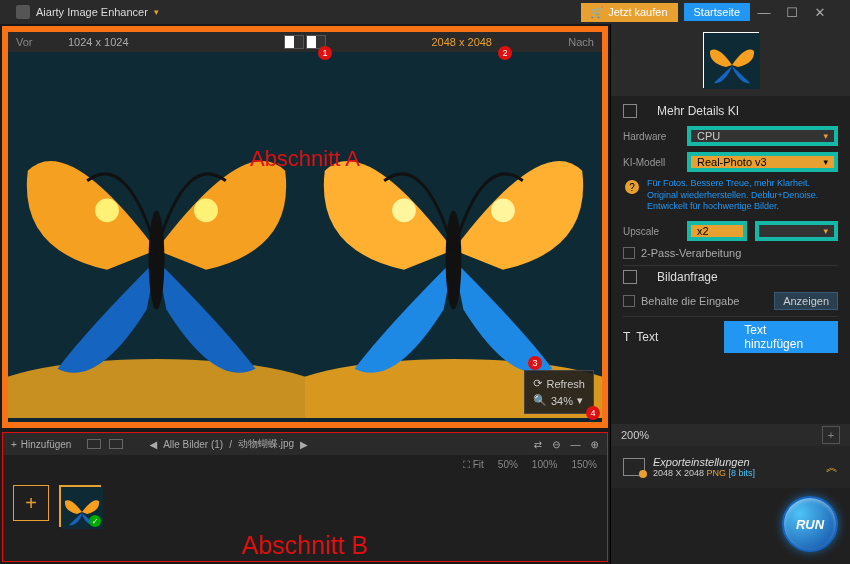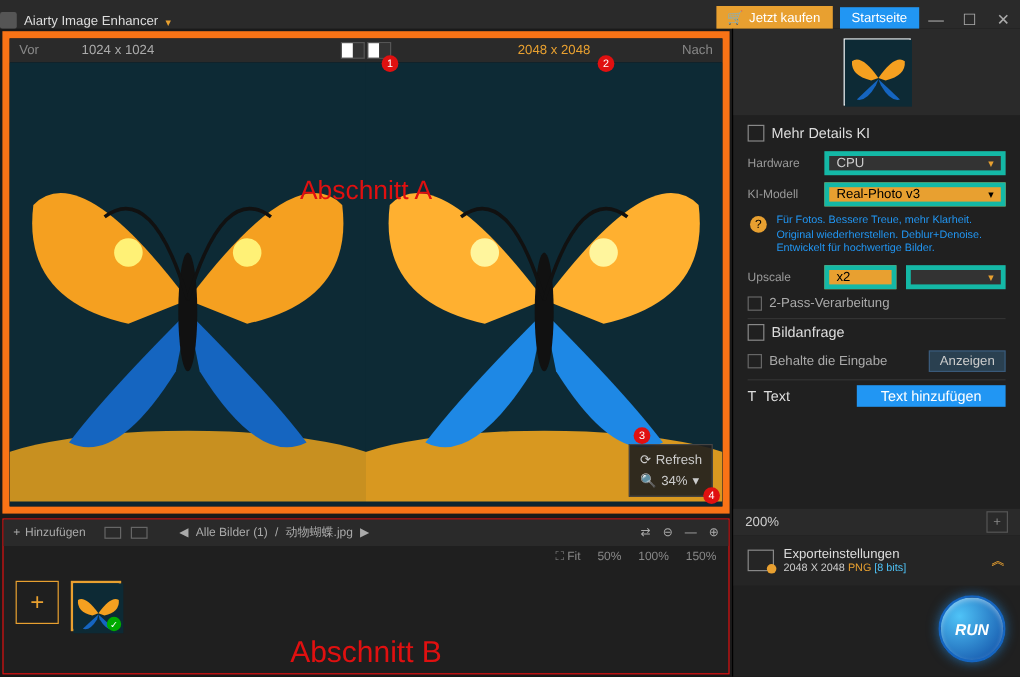--- a/index.html
+++ b/index.html
@@ -1,17 +1,17 @@
 <!DOCTYPE html>
 <html><head>
 <meta charset="utf-8">
 <style>
 * { margin: 0; padding: 0; box-sizing: border-box; font-family: "Segoe UI", Arial, sans-serif; }
 body { background: #1a1a1a; color: #ccc; font-size: 11px; width: 850px; height: 564px; overflow: hidden; position: relative; }
-.titlebar { height: 24px; background: #2a2a2a; display: flex; align-items: flex-end; padding: 0 0; }
+.titlebar { height: 24px; background: #2a2a2a; display: flex; align-items: center; padding: 0 16px; }
 .app-icon { width: 14px; height: 14px; background: #555; border-radius: 2px; margin-right: 6px; }
 .app-title { color: #ddd; flex: 0 0 auto; }
 .title-dd { color: #e8a030; margin-left: 6px; font-size: 9px; }
 .spacer { flex: 1; }
 .buy-btn { background: #e8a030; color: #fff; padding: 3px 10px; display: flex; align-items: center; gap: 4px; cursor: pointer; }
 .start-btn { background: #2196f3; color: #fff; padding: 3px 10px; margin-left: 6px; cursor: pointer; }
 .win-btn { width: 28px; text-align: center; color: #aaa; cursor: pointer; font-size: 13px; }
 .main { display: flex; height: calc(100% - 24px); }
 .left { flex: 1; display: flex; flex-direction: column; background: #1a1a1a; }
 .right { width: 240px; background: #202020; border-left: 1px solid #000; display: flex; flex-direction: column; overflow: hidden; }
@@ -43,42 +43,42 @@
 .zoom-ctrl { margin-left: auto; display: flex; gap: 10px; align-items: center; }
 .zc { color: #888; cursor: pointer; }
 .strip-body { padding: 10px; display: flex; align-items: flex-start; gap: 10px; position: relative; }
 .add-tile { width: 36px; height: 36px; border: 1px solid #e8a030; color: #e8a030; font-size: 20px; display: flex; align-items: center; justify-content: center; cursor: pointer; }
 .thumb { width: 42px; height: 42px; border: 2px solid #e8a030; position: relative; background: #0d2530; }
 .thumb-check { position: absolute; bottom: -2px; right: -2px; width: 12px; height: 12px; background: #0a0; border-radius: 50%; color: #fff; font-size: 8px; display: flex; align-items: center; justify-content: center; }
 .section-b-label { position: absolute; left: 50%; transform: translateX(-50%); top: 56px; color: #e01010; font-size: 25px; }
 .r-thumb-row { display: flex; justify-content: center; padding: 8px; background: #2a2a2a; }
 .r-thumb { width: 56px; height: 56px; border: 1px solid #fff; background: #0d2530; position: relative; }
 .section { padding: 8px 12px; }
-.sec-title { display: flex; align-items: center; gap: 6px; color: #ddd; font-size: 12px; margin-bottom: 8px; }
+.sec-title { display: flex; align-items: center; gap: 20px; color: #ddd; font-size: 12px; margin-bottom: 8px; }
 .sec-icon { width: 14px; height: 14px; border: 1px solid #888; }
 .field-row { display: flex; align-items: center; gap: 8px; margin: 6px 0; }
 .field-label { width: 56px; color: #999; font-size: 10px; }
 .select { flex: 1; background: #333; border: 4px solid #14b8a6; height: 20px; display: flex; align-items: center; padding: 0 6px; color: #ccc; cursor: pointer; position: relative; }
 .select.orange { background: #e8a030; color: #000; }
 .select .chev { position: absolute; right: 6px; color: #e8a030; font-size: 9px; }
 .select.orange .chev { color: #000; }
 .model-desc { color: #2196f3; font-size: 9px; line-height: 1.3; padding-left: 24px; margin: 4px 0 8px; position: relative; }
 .q-icon { position: absolute; left: 2px; top: 2px; width: 14px; height: 14px; background: #e8a030; color: #000; border-radius: 50%; font-size: 10px; display: flex; align-items: center; justify-content: center; }
 .chk-row { display: flex; align-items: center; gap: 6px; margin: 6px 0; color: #aaa; }
 .chk { width: 12px; height: 12px; border: 1px solid #666; }
 .btn-sm { background: #2a4050; border: 1px solid #3a5a7a; color: #ccc; padding: 2px 8px; cursor: pointer; }
 .btn-blue { background: #2196f3; color: #fff; padding: 2px 20px; cursor: pointer; margin-left: 46px; }
 .r-footer { margin-top: auto; }
 .zoom-pct-row { background: #2a2a2a; height: 22px; display: flex; align-items: center; padding: 0 10px; gap: 8px; }
 .plus-add { width: 18px; height: 18px; border: 1px solid #555; display: flex; align-items: center; justify-content: center; color: #888; cursor: pointer; margin-left: auto; }
 .export-box { background: #252525; padding: 10px 12px; display: flex; align-items: center; gap: 8px; position: relative; }
 .exp-icon { width: 22px; height: 18px; border: 1px solid #888; position: relative; }
 .exp-gear { position: absolute; bottom: -3px; right: -3px; width: 8px; height: 8px; background: #e8a030; border-radius: 50%; }
 .exp-text { flex: 1; }
-.exp-title { color: #ddd; font-size: 11px; }
+.exp-title { color: #ddd; font-size: 11px; font-style: italic; }
 .exp-sub { font-size: 9px; }
 .exp-sub .png { color: #e8a030; }
 .exp-sub .bits { color: #4fc3f7; }
 .exp-chev { color: #e8a030; font-size: 12px; cursor: pointer; }
 .run-row { display: flex; justify-content: flex-end; padding: 8px 12px 12px; }
 .run-btn { width: 56px; height: 56px; border-radius: 50%; background: radial-gradient(circle at 30% 30%, #4fc3f7, #0d47a1); color: #fff; font-weight: bold; font-style: italic; font-size: 13px; display: flex; align-items: center; justify-content: center; cursor: pointer; box-shadow: 0 0 10px rgba(33,150,243,.6), inset 0 2px 4px rgba(255,255,255,.4); border: 2px solid #1565c0; }
 .divider { height: 1px; background: #333; margin: 4px 0; }
 </style>
 </head>
 <body>

